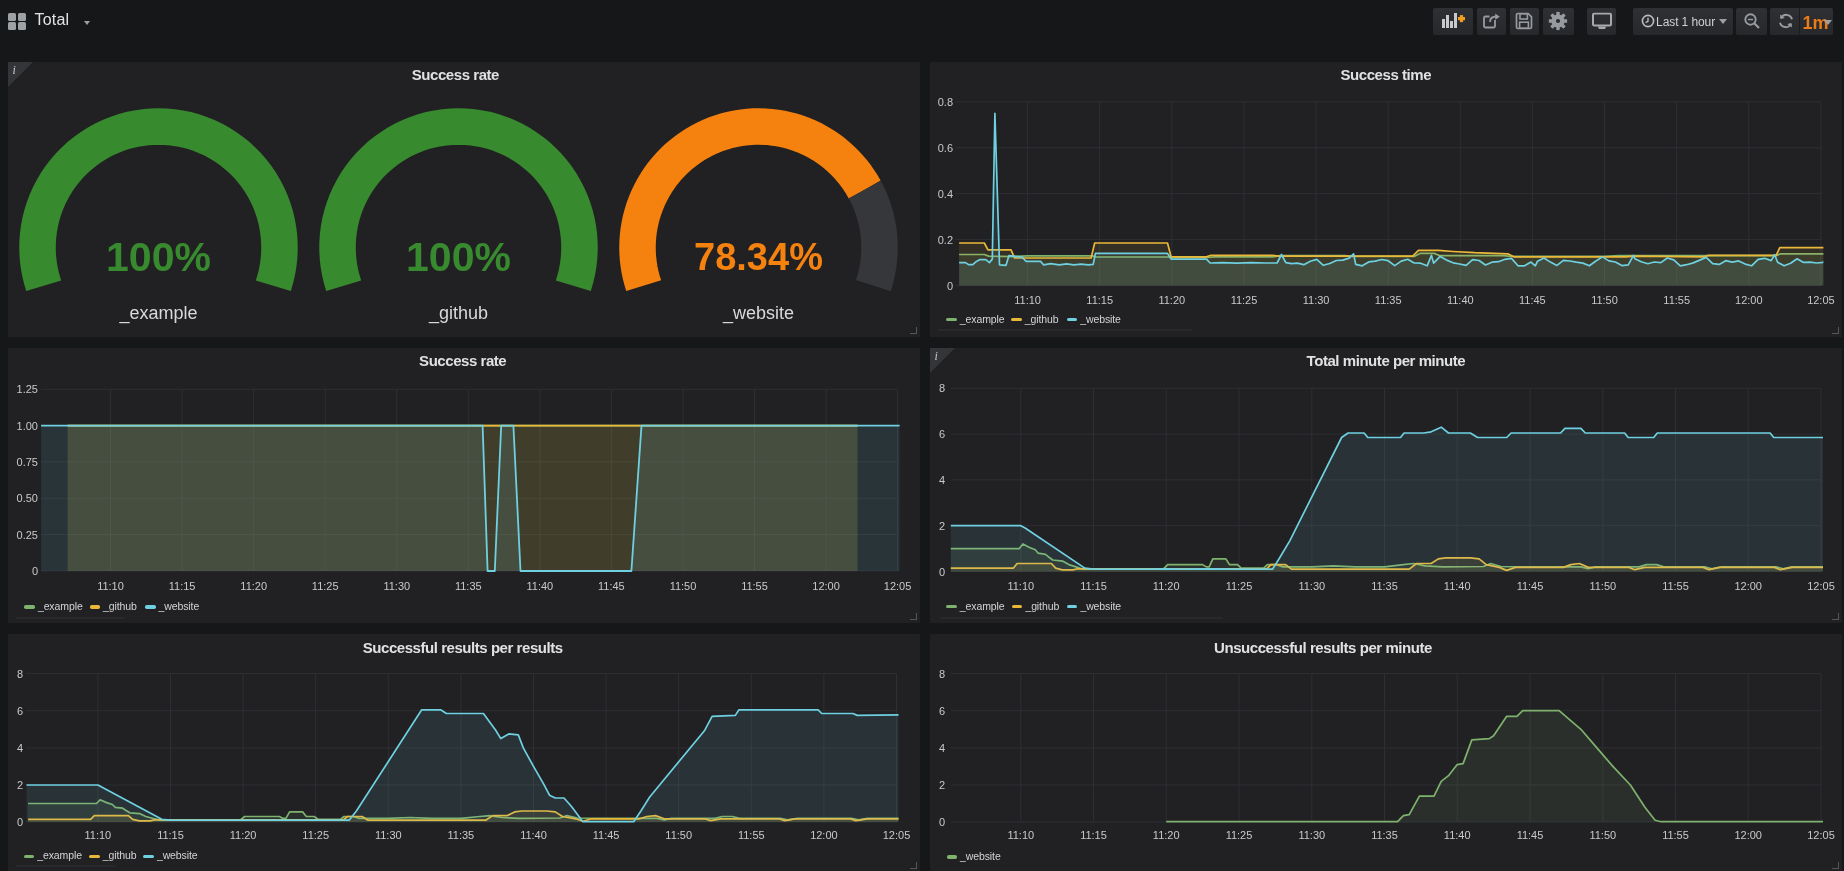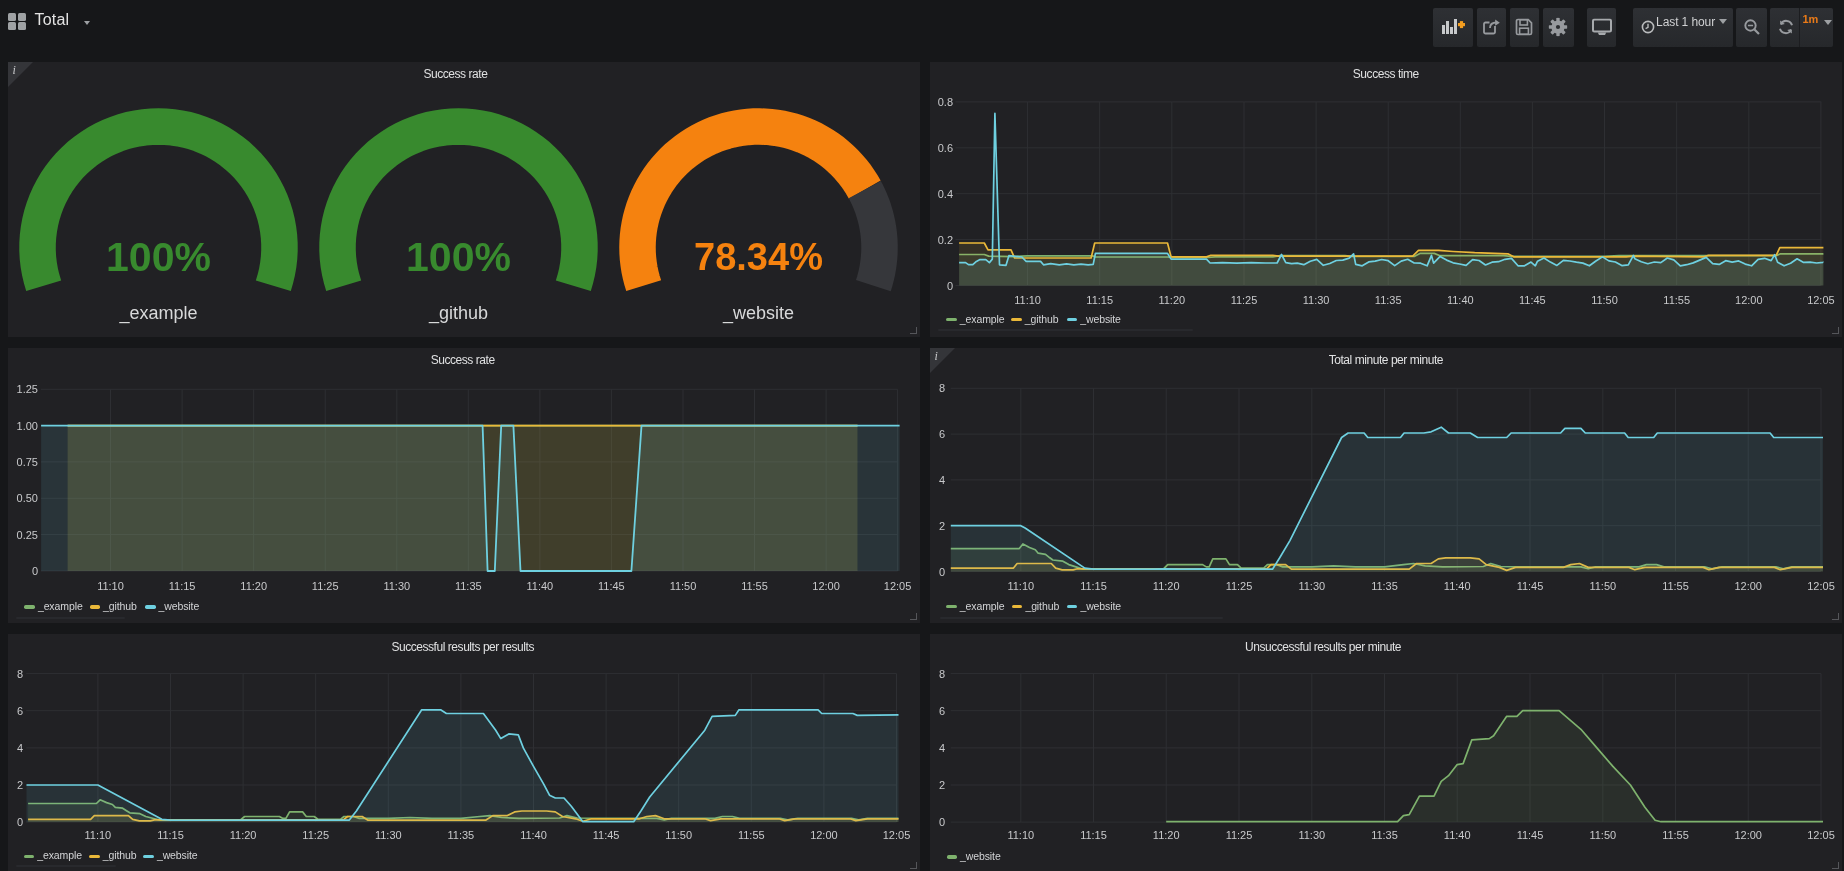--- a/index.html
+++ b/index.html
@@ -1,23 +1,23 @@
 <!DOCTYPE html>
 <html><head><meta charset="utf-8">
 <style>
 *{margin:0;padding:0;box-sizing:border-box}
 html,body{width:1844px;height:871px;overflow:hidden;background:#161719;font-family:"Liberation Sans",sans-serif}
 .panel{position:absolute;background:#212124}
 .cs{position:absolute}
 .ax{font-size:11px;fill:#c8c9cb;font-family:"Liberation Sans",sans-serif}
-.ptitle{position:absolute;transform:translate(-50%,-50%);font-size:12px;letter-spacing:-0.45px;font-weight:400;color:#e0e1e2;white-space:nowrap}
+.ptitle{position:absolute;transform:translate(-50%,-50%);font-size:15px;letter-spacing:-0.45px;font-weight:700;color:#e0e1e2;white-space:nowrap}
 .ld{position:absolute;width:10.5px;height:3.4px;border-radius:1.7px}
 .lt{position:absolute;font-size:10.5px;letter-spacing:-0.1px;color:#d3d4d6}
 .thumb{position:absolute;height:2px;background:#28292d;border-radius:1px}
-.btn{position:absolute;top:7.5px;height:39px;border-radius:2px;background:linear-gradient(#2e3034,#26282b)}
+.btn{position:absolute;top:7.5px;height:27px;border-radius:2px;background:linear-gradient(#2e3034,#26282b)}
 .caret{position:absolute;width:0;height:0;border-left:4.5px solid transparent;border-right:4.5px solid transparent;border-top:5px solid #9da0a3}
 .caret.sm{border-left-width:3.5px;border-right-width:3.5px;border-top-width:4px}
 .corner{position:absolute;left:0;top:0;width:0;height:0;border-top:25px solid #343539;border-right:25px solid transparent}
 .ci{position:absolute;left:4.5px;top:1px;font-family:"Liberation Serif",serif;font-style:italic;font-size:12px;color:#c8c9cb}
 .rsz{position:absolute;right:3px;bottom:3px;width:7px;height:7px;border-right:1.5px solid #55565a;border-bottom:1.5px solid #55565a}
 </style></head>
 <body>
 <div style="position:absolute;left:8px;top:12.5px;width:8px;height:8px;background:#9fa2a4;border-radius:1.5px"></div>
 <div style="position:absolute;left:17.5px;top:12.5px;width:8px;height:8px;background:#9fa2a4;border-radius:1.5px"></div>
 <div style="position:absolute;left:8px;top:22.0px;width:8px;height:8px;background:#9fa2a4;border-radius:1.5px"></div>
@@ -91,21 +91,21 @@
 <div class="btn" style="left:1770.4px;width:62.8px">
     <div style="position:absolute;left:7px;top:50%;transform:translateY(-50%);width:17px;height:16px">
       <svg width="17" height="16" viewBox="0 0 17 16" style="position:absolute;left:50%;top:50%;transform:translate(-50%,-50%)">
         <path d="M14.5 6.2 A6 6 0 0 0 3.4 5.1" fill="none" stroke="#979a9e" stroke-width="2"></path>
         <path d="M2.5 1.5 L3.1 5.9 L7.3 5.0 Z" fill="#979a9e"></path>
         <path d="M2.5 9.8 A6 6 0 0 0 13.6 10.9" fill="none" stroke="#979a9e" stroke-width="2"></path>
         <path d="M14.5 14.5 L13.9 10.1 L9.7 11.0 Z" fill="#979a9e"></path>
       </svg>
     </div>
     <div style="position:absolute;left:28.5px;top:0;bottom:0;width:1px;background:#1c1d20"></div>
-    <div style="position:absolute;left:32px;top:5px;font-size:11px;font-weight:700;color:#eb7b18">1m</div>
+    <div style="position:absolute;left:32px;top:5px;font-size:18px;font-weight:700;color:#eb7b18">1m</div>
     <div class="caret" style="left:54px;top:12px"></div>
   </div>
 
 <div class="panel" style="left:8px;top:61.5px;width:911.5px;height:275px">
     <div class="corner"></div>
     <div class="ci">i</div>
     <div class="rsz"></div>
   </div>
 <div class="panel" style="left:930px;top:61.5px;width:911.8px;height:275px">
     <div class="rsz"></div>

